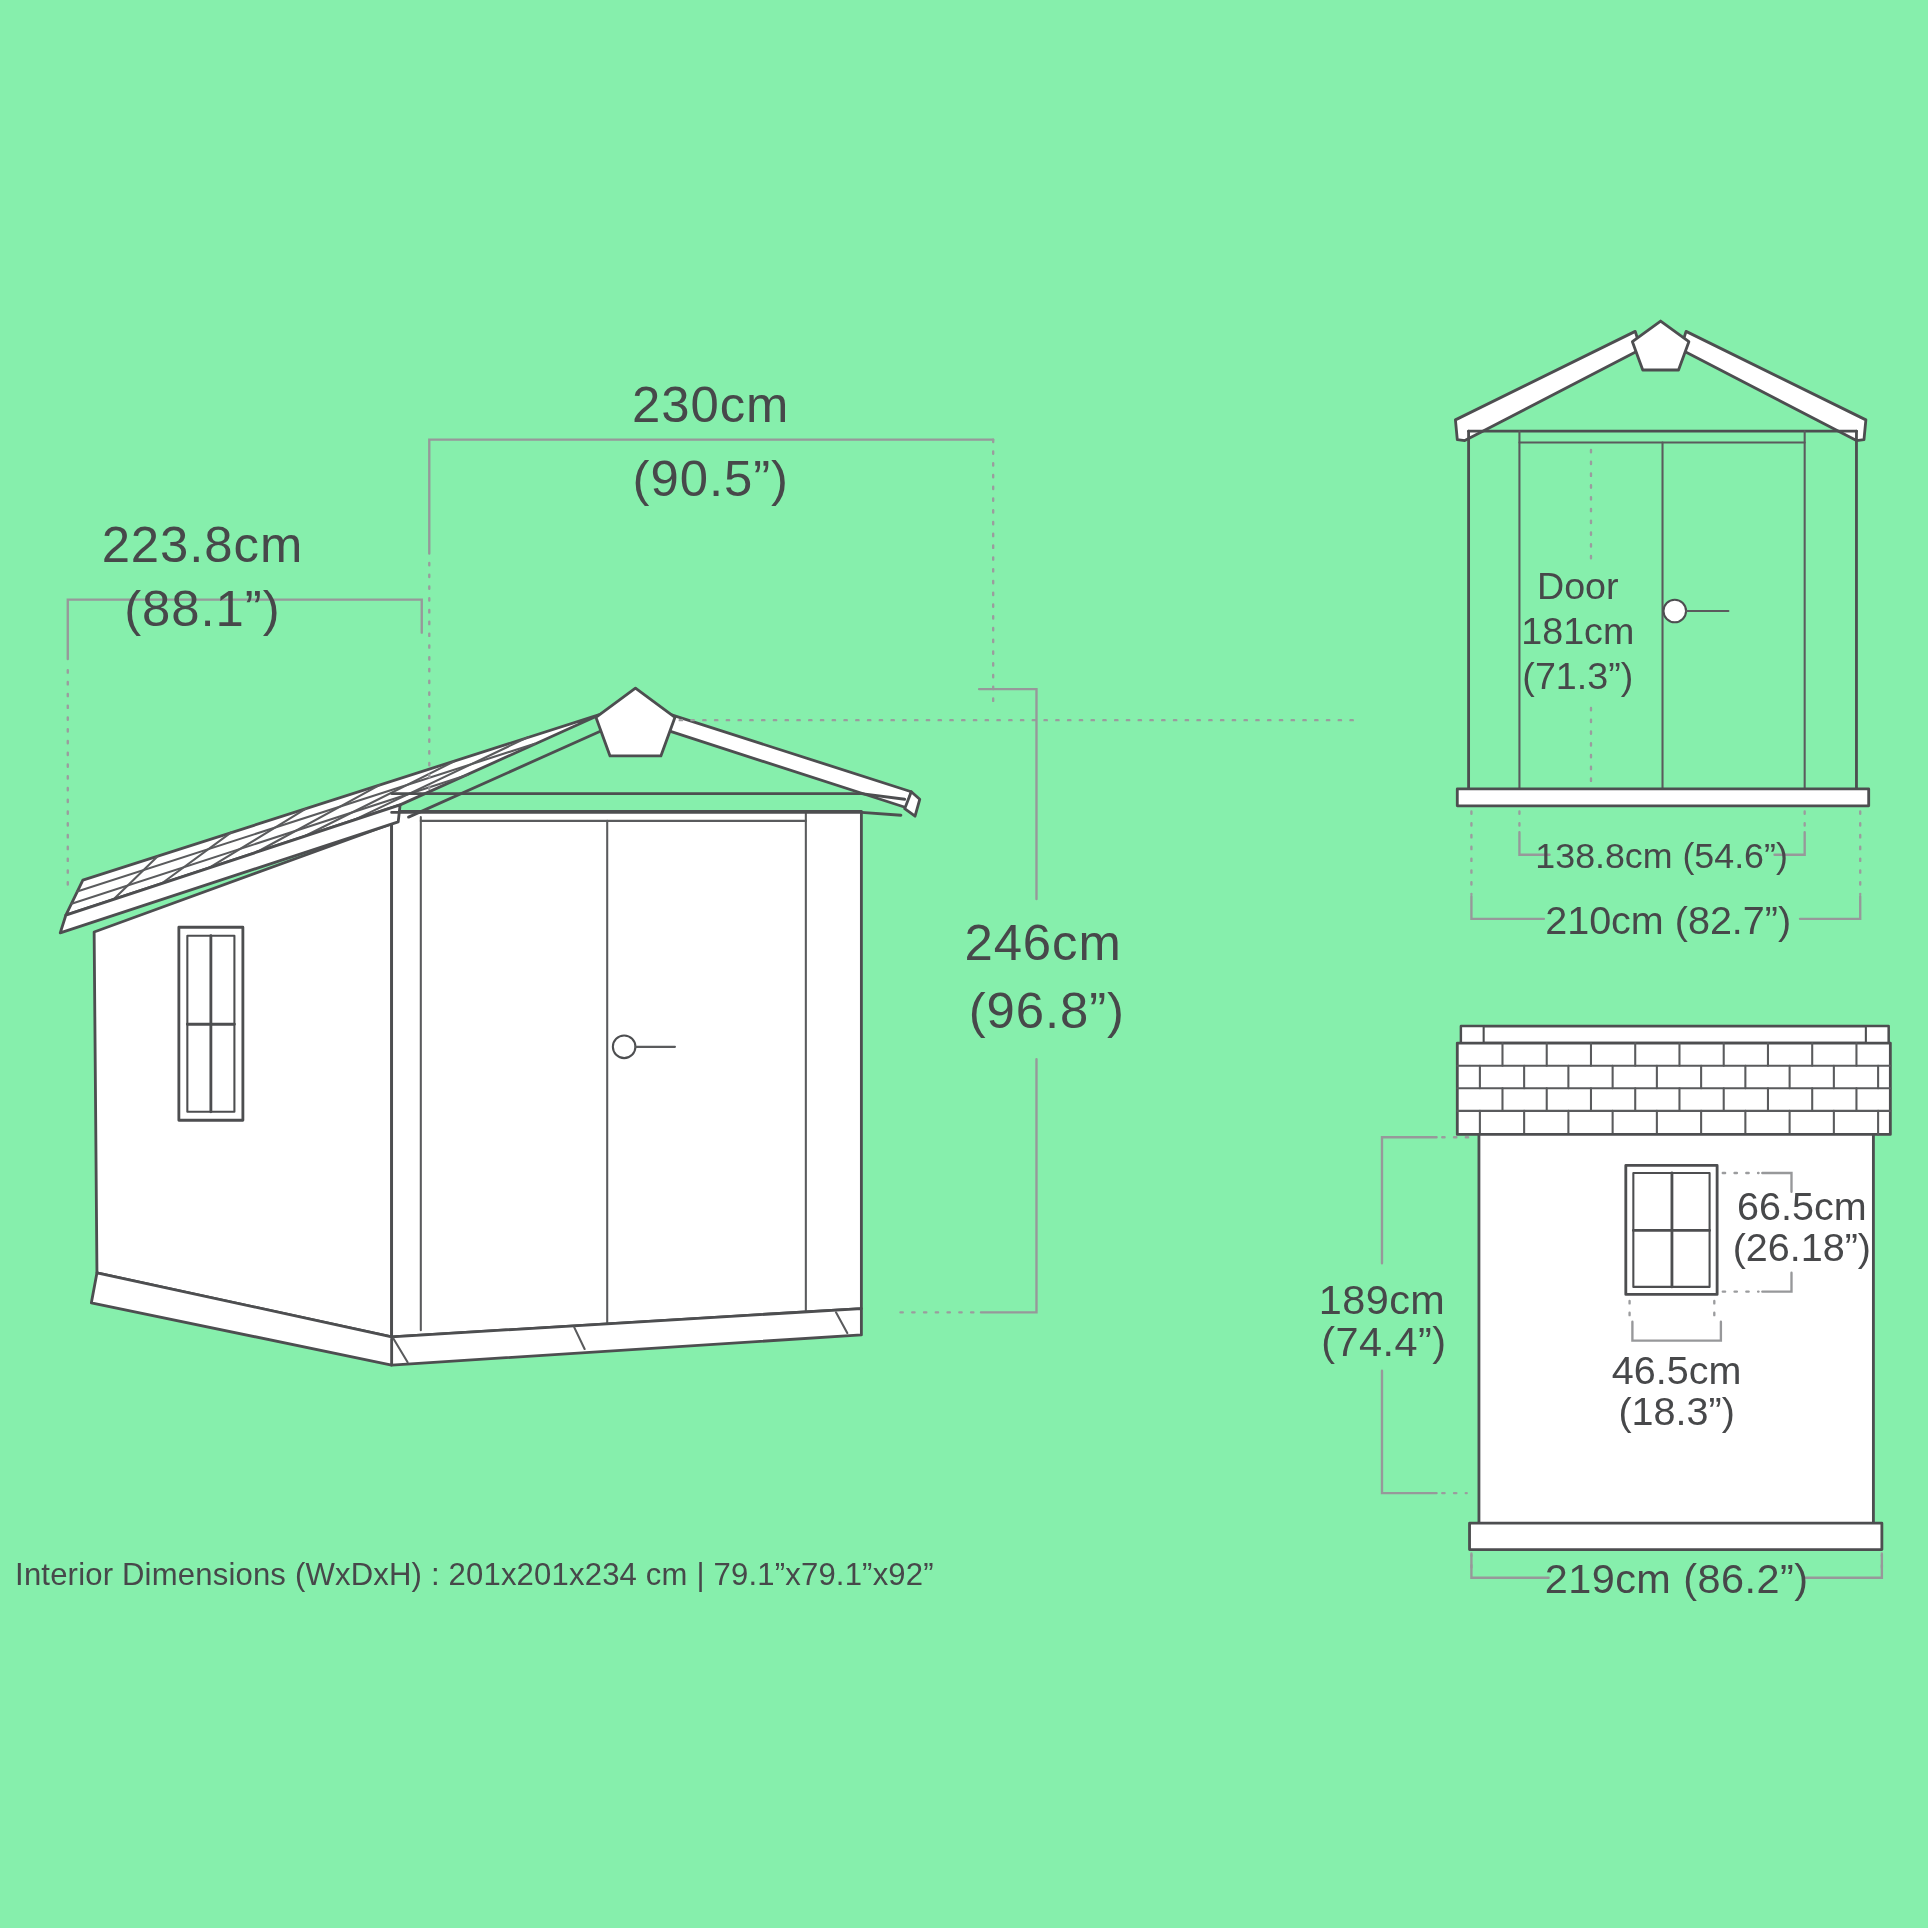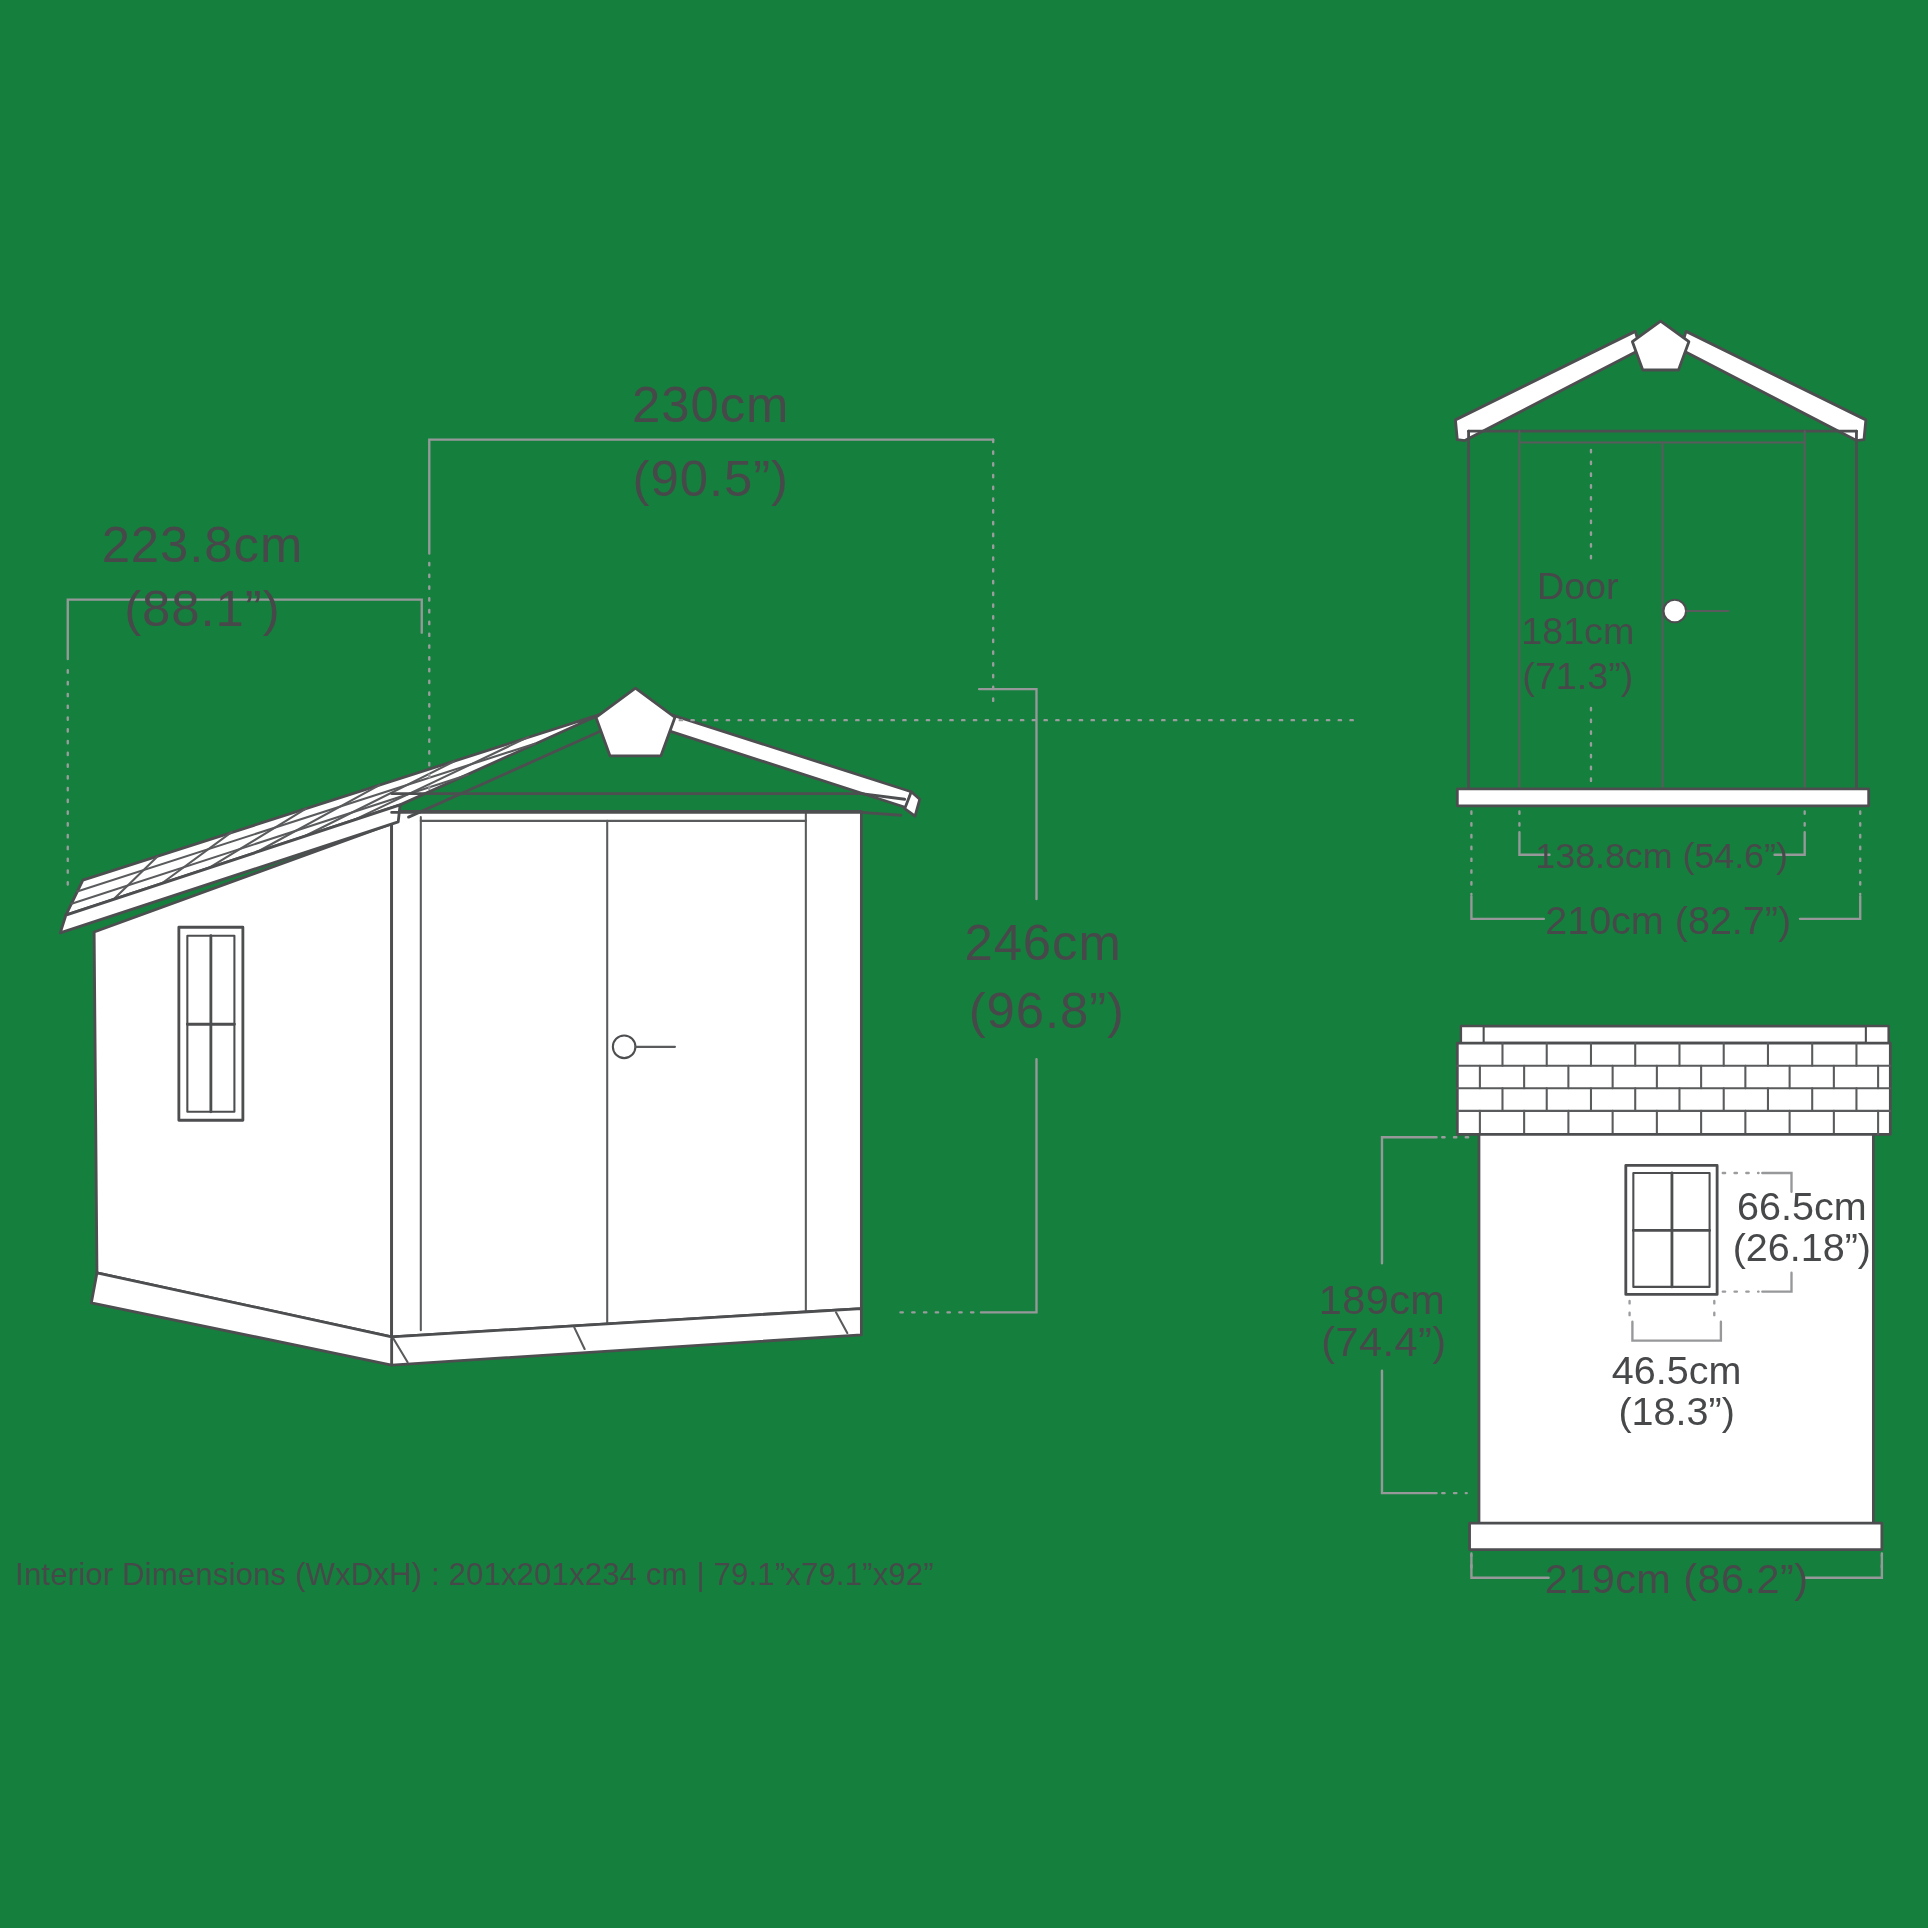--- a/index.html
+++ b/index.html
@@ -1,16 +1,16 @@
 <!DOCTYPE html>
 <html style="font-size:15px"><head>
 <meta charset="utf-8">
 <style>
   html,body{margin:0;padding:0;background:#ffffff;}
-  .page{position:relative;width:1928px;height:1928px;background:#15803d;overflow:hidden;
+  .page{position:relative;width:1928px;height:1928px;background:#86efac;overflow:hidden;
         font-family:"Liberation Sans", sans-serif;}
   svg{position:absolute;left:0;top:0;}
   
   .ln   {fill:none;stroke:#4d4e50;stroke-width:3;stroke-linejoin:round;stroke-linecap:round;}
   .ln2  {fill:none;stroke:#5a5b5d;stroke-width:2.2;stroke-linejoin:round;stroke-linecap:round;}
   .fillw{fill:#ffffff;stroke:#4d4e50;stroke-width:3;stroke-linejoin:round;}
   .fillw2{fill:#ffffff;stroke:#4d4e50;stroke-width:2.2;stroke-linejoin:round;}
   
   .dim  {fill:none;stroke:#97989a;stroke-width:2.5;stroke-linecap:round;}
   .dot  {fill:none;stroke:#9b9c9e;stroke-width:2.5;stroke-linecap:round;stroke-dasharray:2.5 10;}

